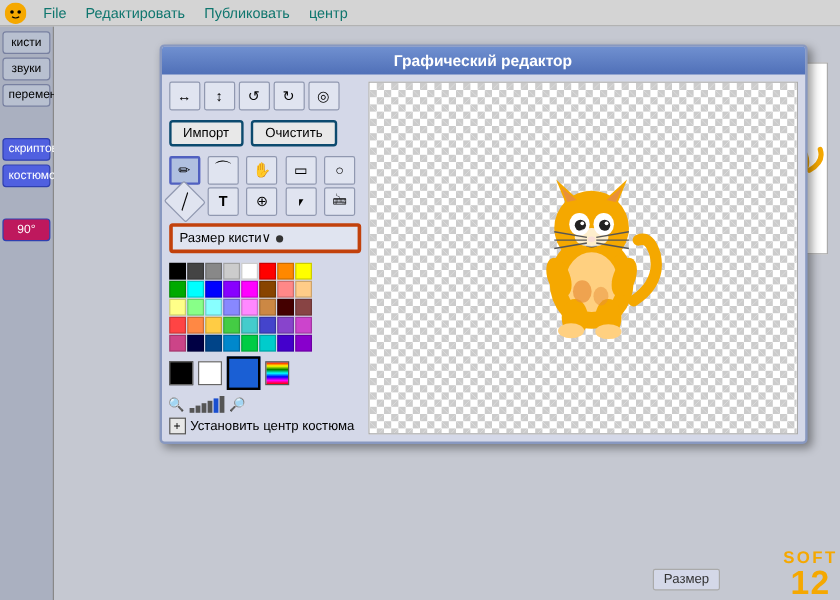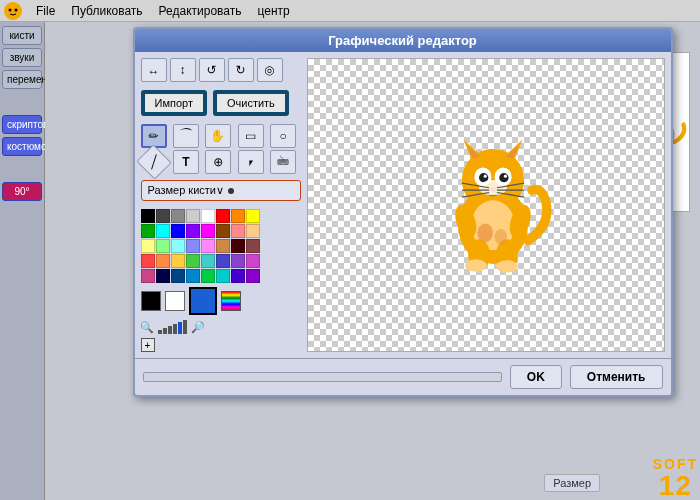--- a/index.html
+++ b/index.html
@@ -32,21 +32,21 @@
     }
     #app-logo {
       width: 18px;
       height: 18px;
       margin-right: 6px;
     }
     .menu-item {
       padding: 2px 8px;
       cursor: pointer;
       font-size: 12px;
-      color: #000000;
+      color: #0f766e;
     }
 
     
     #content-area {
       display: flex;
       height: calc(500px - 22px);
     }
 
     
     #sidebar {
@@ -94,21 +94,21 @@
     }
 
     
     #modal-overlay {
       position: absolute;
       top: 0; left: 0; right: 0; bottom: 0;
       z-index: 10;
       display: flex;
       align-items: flex-start;
       justify-content: center;
-      padding-top: 5px;
+      padding-top: 15px;
     }
 
     #graphic-editor {
       background: #d4d8e8;
       border: 2px solid #8898c0;
       border-radius: 4px;
       width: 540px;
       box-shadow: 3px 3px 8px rgba(0,0,0,0.4);
       position: relative;
       left: 30px;
@@ -159,21 +159,21 @@
     }
 
     
     .action-row {
       display: flex;
       gap: 6px;
       margin: 2px 0;
     }
     .action-btn {
       background: #e8e8e8;
-      border: 4px solid #0c4a6e;
+      border: 2px solid #0c4a6e;
       border-radius: 3px;
       padding: 3px 10px;
       font-size: 11px;
       cursor: pointer;
     }
 
     
     .undo-row {
       display: flex;
       gap: 4px;
@@ -186,21 +186,21 @@
       gap: 2px;
       margin: 2px 0;
     }
 
     
     #brush-size-row {
       display: flex;
       align-items: center;
       gap: 4px;
       background: #e0e4f0;
-      border: 1px solid #c2410c;
+      border: 3px solid #c2410c;
       border-radius: 3px;
       padding: 3px 6px;
       font-size: 11px;
     }
 
     
     #color-palette {
       display: flex;
       flex-direction: column;
       gap: 2px;
@@ -391,22 +391,22 @@
     <div id="app-logo">
       
       <svg width="18" height="18" viewBox="0 0 18 18">
         <circle cx="9" cy="9" r="9" fill="#f5a800"></circle>
         <circle cx="6" cy="8" r="1.5" fill="#000"></circle>
         <circle cx="12" cy="8" r="1.5" fill="#000"></circle>
         <path d="M6 12 Q9 14 12 12" stroke="#000" stroke-width="1" fill="none"></path>
       </svg>
     </div>
     <span class="menu-item">File</span>
+    <span class="menu-item">Редактировать</span>
     <span class="menu-item">Публиковать</span>
-    <span class="menu-item">Редактировать</span>
     <span class="menu-item">центр</span>
   </div>
 
   <div id="content-area">
 
     <div id="sidebar">
       <div class="sidebar-btn">кисти</div>
       <div class="sidebar-btn">звуки</div>
       <div class="sidebar-btn">переменные</div>
       <div style="height:20px;"></div>
@@ -544,20 +544,21 @@
                     <div class="mag-bar" style="height:8px;"></div>
                     <div class="mag-bar" style="height:10px;"></div>
                     <div class="mag-bar" style="height:12px;background:#1a4fd0;"></div>
                     <div class="mag-bar" style="height:14px;"></div>
                   </div>
                   <span style="cursor:pointer;">🔎</span>
                 </div>
 
                 <div id="set-center-row">
                   <div id="set-center-btn">+</div>
+                  <span>Установить центр костюма</span>
                 </div>
               </div>
             </div>
 
             <div id="editor-canvas">
               <div id="canvas-bg"></div>
 
               <svg id="cat-sprite" viewBox="0 0 180 200" width="200" height="230" style="position:absolute;left:50%;top:50%;transform:translate(-45%,-52%);">
 
                 <ellipse cx="90" cy="130" rx="45" ry="50" fill="#f5a800"></ellipse>
@@ -602,25 +603,20 @@
 
                 <ellipse cx="68" cy="182" rx="14" ry="8" fill="#ffd080"></ellipse>
                 <ellipse cx="108" cy="183" rx="14" ry="8" fill="#ffd080"></ellipse>
 
                 <ellipse cx="80" cy="140" rx="10" ry="12" fill="#e8903a" opacity="0.7"></ellipse>
                 <ellipse cx="100" cy="145" rx="8" ry="10" fill="#e8903a" opacity="0.5"></ellipse>
               </svg>
             </div>
           </div>
 
-          <div id="editor-bottom">
-            <div id="scroll-bar"></div>
-            <button class="dialog-btn">OK</button>
-            <button class="dialog-btn">Отменить</button>
-          </div>
 
         </div>
       </div>
 
       <div id="scene-label">
         <span>Размер</span>
       </div>
 
     </div>
   </div>

